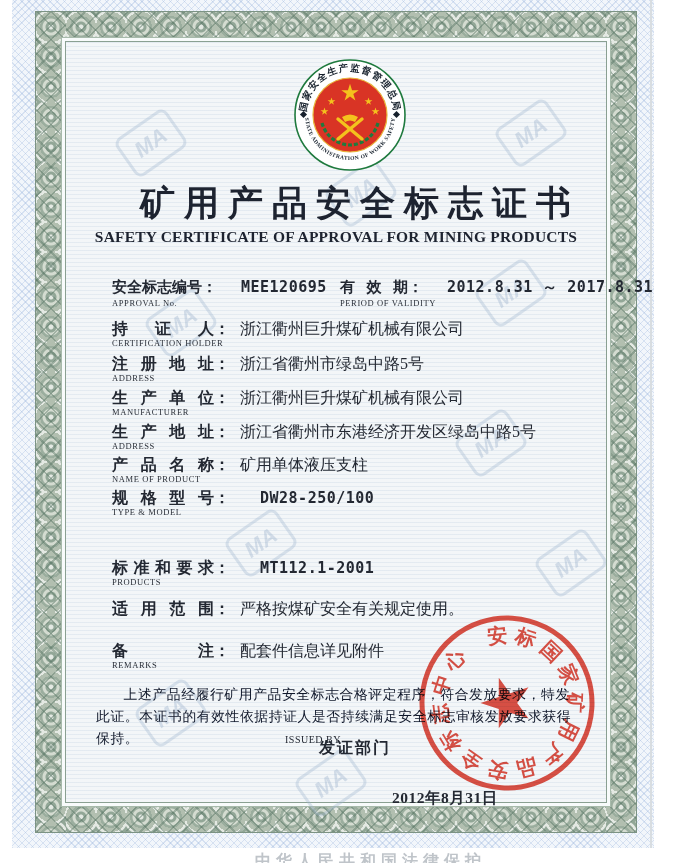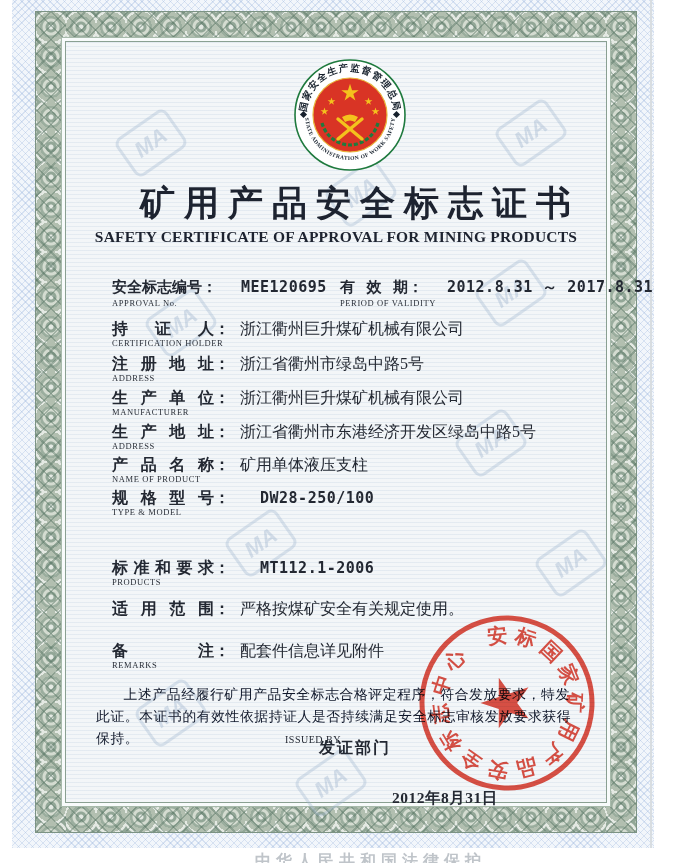--- a/index.html
+++ b/index.html
@@ -186,21 +186,21 @@
     <div class="le">NAME OF PRODUCT</div>
   </div>
   <div class="frow" style="top:489px">
     <span class="lz">规 格 型 号</span><span class="co">：</span>
     <span class="val mono">DW28-250/100</span>
     <div class="le">TYPE &amp; MODEL</div>
   </div>
 
   <div class="frow" style="top:559px">
     <span class="lz">标准和要求</span><span class="co">：</span>
-    <span class="val mono">MT112.1-2006</span>
+    <span class="val mono">MT112.1-2001</span>
     <div class="le">PRODUCTS</div>
   </div>
   <div class="frow" style="top:600px">
     <span class="lz">适 用 范 围</span><span class="co">：</span>
     <span class="val">严格按煤矿安全有关规定使用。</span>
   </div>
   <div class="frow" style="top:642px">
     <span class="lz">备 注</span><span class="co">：</span>
     <span class="val">配套件信息详见附件</span>
     <div class="le">REMARKS</div>

